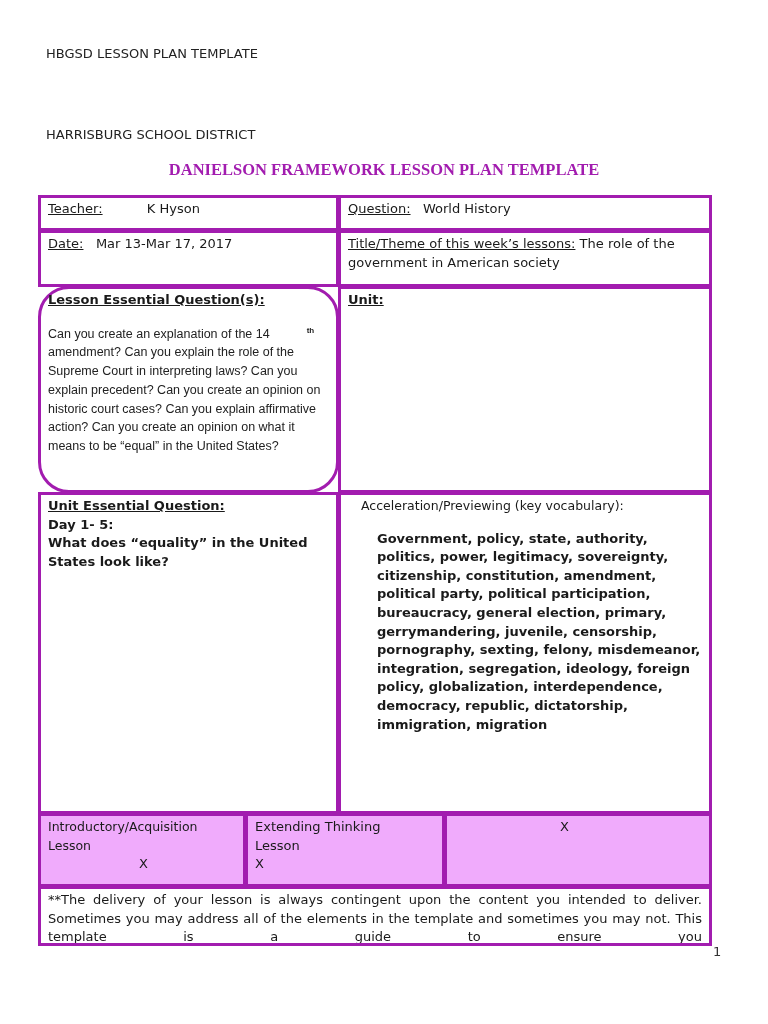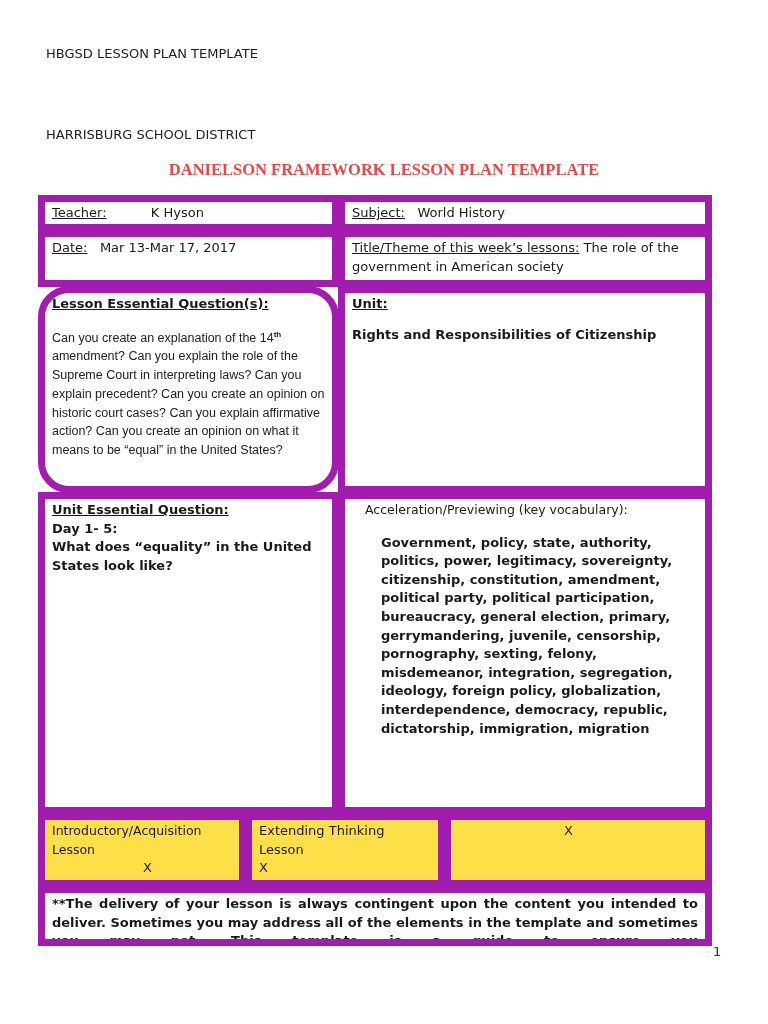--- a/index.html
+++ b/index.html
@@ -1,47 +1,47 @@
 <!DOCTYPE html>
 <html><head>
 <meta charset="utf-8">
 <style>
   html, body { margin: 0; padding: 0; background: #ffffff; }
   body { width: 768px; height: 1024px; position: relative; overflow: hidden; color: #1a1a1a; font-family: "DejaVu Sans", sans-serif; }
   .hdr { position: absolute; left: 46px; font-family: "DejaVu Sans", sans-serif; font-size: 13px; color: #222; }
   #hdr1 { top: 46px; }
   #hdr2 { top: 127px; }
-  .title { position: absolute; top: 160px; left: 0; width: 768px; text-align: center; font-family: "Liberation Serif", serif; font-weight: bold; font-size: 16.5px; color: #ef4444; }
+  .title { position: absolute; top: 160px; left: 0; width: 768px; text-align: center; font-family: "Liberation Serif", serif; font-weight: bold; font-size: 16.5px; color: #a21caf; }
   .page-num { position: absolute; left: 713px; top: 944px; font-size: 13px; color: #333; font-family: "DejaVu Sans", sans-serif; }
   .tbl { position: absolute; left: 38px; top: 195px; width: 674px; }
-  .cell { position: absolute; border: 7px solid #a21caf; box-sizing: border-box; padding: 2px 7px; font-size: 13px; line-height: 18.6px; }
+  .cell { position: absolute; border: 3px solid #a21caf; box-sizing: border-box; padding: 2px 7px; font-size: 13px; line-height: 18.6px; }
   .u { text-decoration: underline; }
   .b { font-weight: bold; }
   .arial { font-family: "Liberation Sans", sans-serif; font-size: 12.5px; line-height: 18.7px; color: #222; }
-  .shaded { background: #fde047; }
+  .shaded { background: #f0abfc; }
   .vocab-list { padding-left: 16px; font-weight: bold; }
-  .just { text-align: justify; text-align-last: justify; font-weight: bold; }
-  .sup { font-size: 8px; vertical-align: super; font-weight: bold; }
+  .just { text-align: justify; text-align-last: justify; }
+  .sup { font-size: 8px; vertical-align: super; font-weight: bold; margin-left: 37px; }
 </style>
 </head>
 <body>
 
 <div class="hdr" id="hdr1">HBGSD LESSON PLAN TEMPLATE</div>
 <div class="hdr" id="hdr2">HARRISBURG SCHOOL DISTRICT</div>
 <div class="title">DANIELSON FRAMEWORK LESSON PLAN TEMPLATE</div>
 
 <div class="tbl">
 
   <div class="cell" style="left:0;top:0;width:301px;height:36px;">
     <span class="u">Teacher:</span>
     <span style="display:inline-block;width:36px;"></span>
     <span>K  Hyson</span>
   </div>
   <div class="cell" style="left:300px;top:0;width:374px;height:36px;">
-    <span class="u">Subject:</span>
+    <span class="u">Question:</span>
     <span>&nbsp;</span>
     <span>World History</span>
   </div>
 
   <div class="cell" style="left:0;top:35px;width:301px;height:57px;">
     <span class="u">Date:</span>
     <span>&nbsp;</span>
     <span>Mar 13-Mar 17,  2017</span>
   </div>
   <div class="cell" style="left:300px;top:35px;width:374px;height:57px;">
@@ -50,21 +50,20 @@
   </div>
 
   <div class="cell" style="left:0;top:91px;width:301px;height:207px;border-radius:31px;">
     <div class="u b">Lesson Essential Question(s):</div>
     <div style="height:12px;"></div>
     <div class="arial"><span>Can you create an explanation of the 14</span><span class="sup">th</span><span> amendment? Can you explain the role of the Supreme Court in interpreting laws? Can you explain precedent? Can you create an opinion on historic court cases? Can you explain affirmative action? Can you create an opinion on what it means to be “equal” in the United States?</span></div>
   </div>
   <div class="cell" style="left:300px;top:91px;width:374px;height:207px;">
     <div class="u b">Unit:</div>
     <div style="height:12px;"></div>
-    <div class="b">Rights and Responsibilities of Citizenship</div>
   </div>
 
   <div class="cell" style="left:0;top:297px;width:301px;height:322px;">
     <div class="u b">Unit Essential Question:</div>
     <div class="b">Day 1- 5:</div>
     <div class="b">What does “equality” in the United States look like?</div>
   </div>
   <div class="cell" style="left:300px;top:297px;width:374px;height:322px;padding-left:20px;">
     <div style="font-size:12.5px;">Acceleration/Previewing (key vocabulary):</div>
     <div style="height:14px;"></div>

